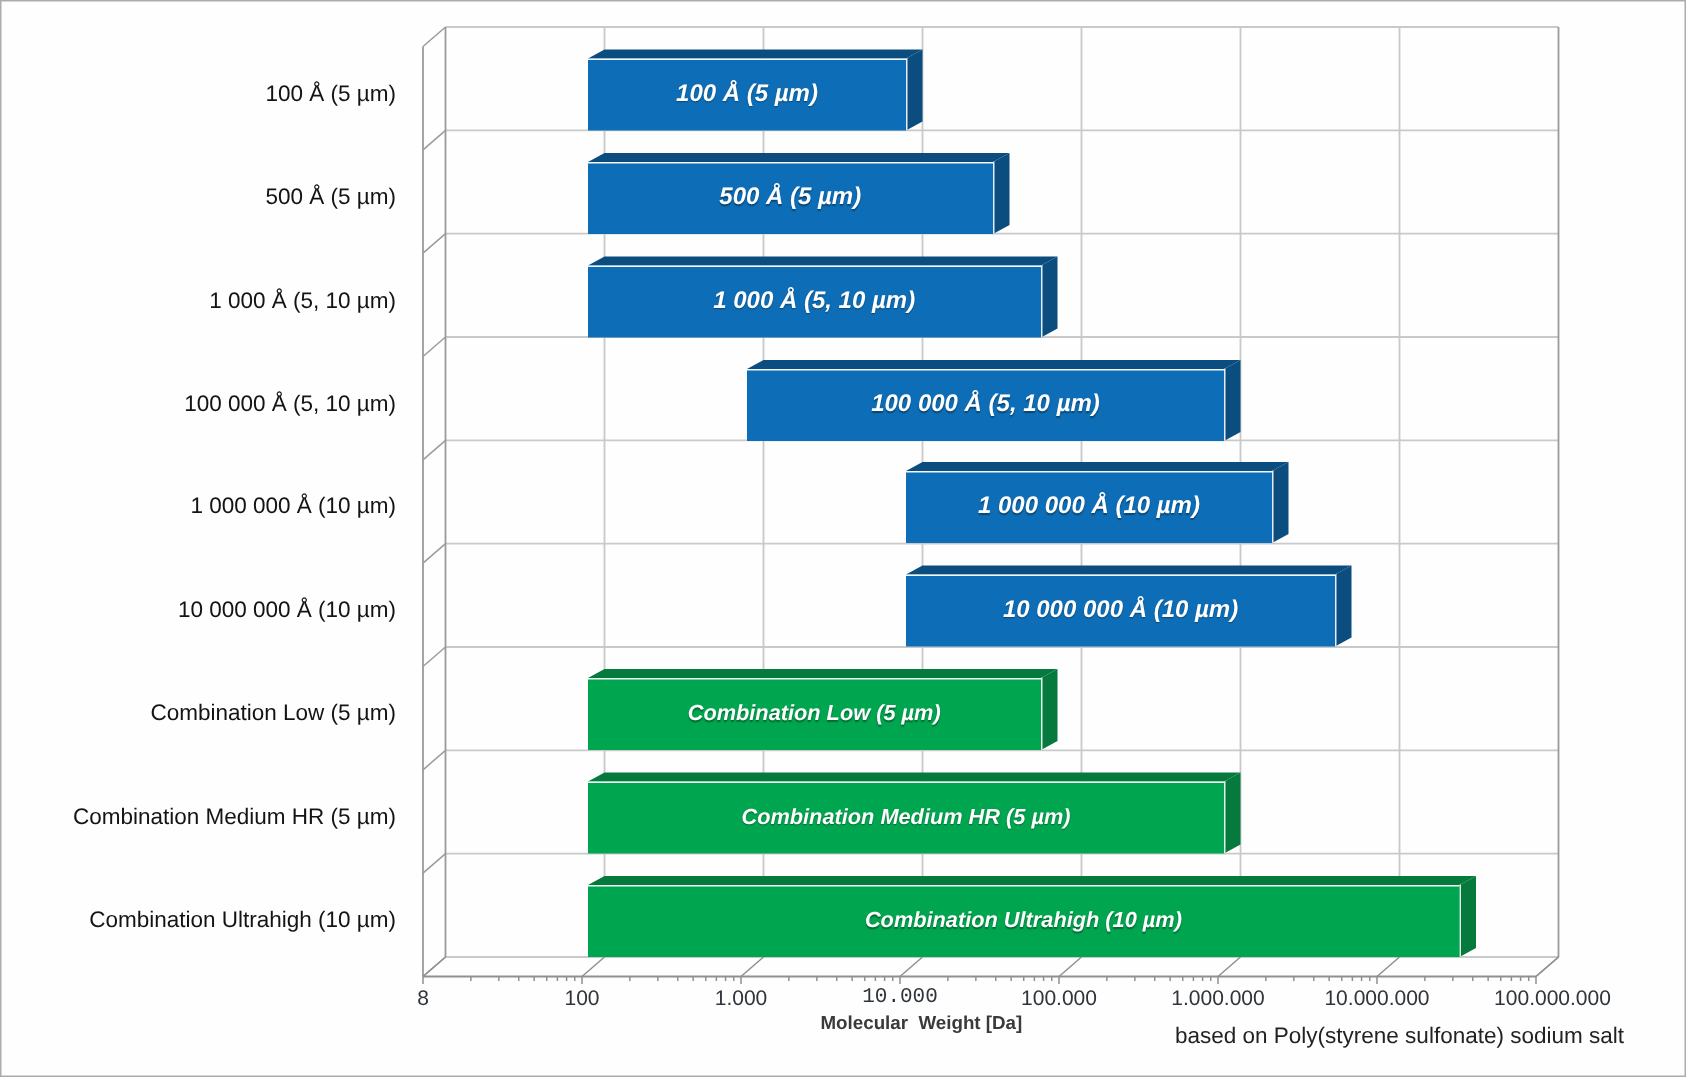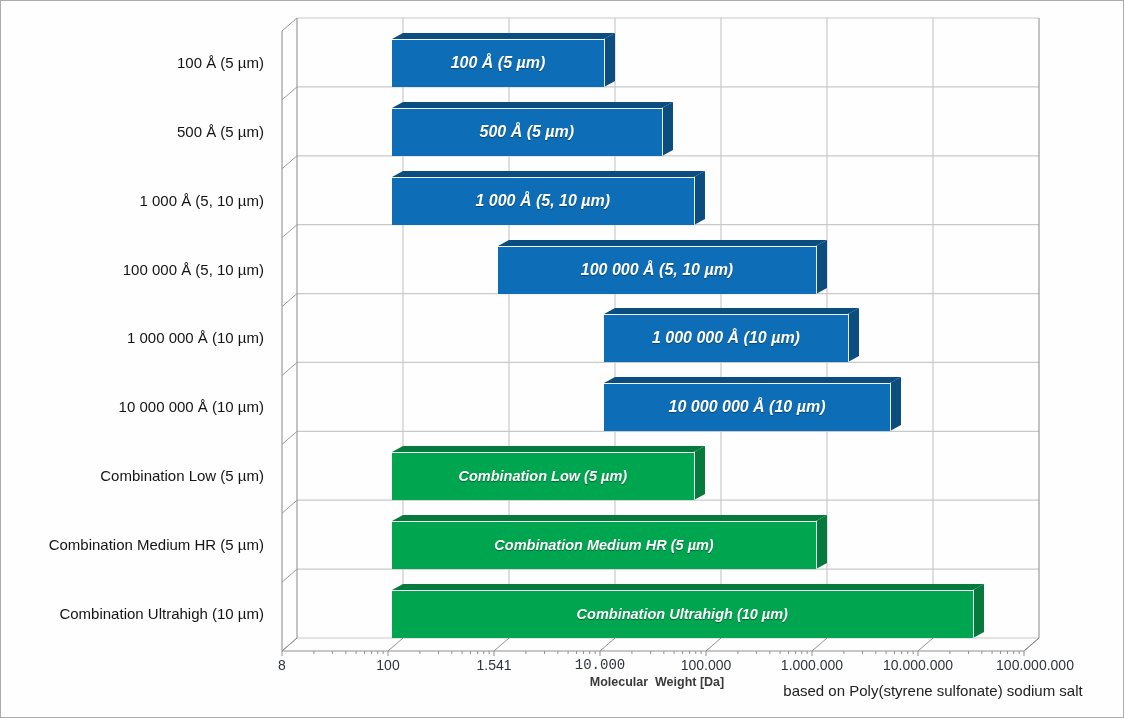--- a/index.html
+++ b/index.html
@@ -20,21 +20,21 @@
   .bar-label.blue{font-size:16px;}
   .bar-label.green{font-size:14.5px;}
   .bar-label .wrapped{display:inline-block;max-width:235px;}
   .cat-label{
     position:absolute;text-align:right;color:#141414;font-size:15px;line-height:18px;
   }
   .tick-label{
     position:absolute;transform:translateX(-50%);color:#30343B;font-size:14px;white-space:nowrap;
   }
   .axis-title{
-    position:absolute;color:#3A3A3A;font-size:12.5px;font-weight:bold;text-align:center;white-space:pre;
+    position:absolute;color:#3A3A3A;font-size:12.5px;font-weight:bold;white-space:pre;
   }
   .footnote{
     position:absolute;color:#222;font-size:15px;text-align:center;white-space:nowrap;
   }
 </style>
 </head>
 <body>
 
 <div class="chart-frame">
   <svg id="frame-svg">
@@ -212,21 +212,21 @@
         <div class="bar-side" style="left: 580.575px; top: 6px; width: 11px; height: 48px; background: rgb(6, 122, 60);"></div>
         <div class="bar-face" style="width: 580.575px; height: 48px; background: rgb(0, 166, 79);"></div>
         <div class="bar-label green" style="left: 0px; top: 6px; width: 580.575px; height: 48px;">
           <span>Combination Ultrahigh (10 µm)</span>
         </div>
       </div>
     </div>
   <div id="labels-layer">
       <div class="tick-label" style="left: 281px; top: 656px;">8</div>
       <div class="tick-label" style="left: 387px; top: 656px;">100</div>
-      <div class="tick-label" style="left: 493px; top: 656px;">1.541</div>
+      <div class="tick-label" style="left: 493px; top: 656px;">1.000</div>
       <div class="tick-label" style="left: 599px; top: 656px; font-family: Liberation Mono, monospace;">10.000</div>
       <div class="tick-label" style="left: 705px; top: 656px;">100.000</div>
       <div class="tick-label" style="left: 811px; top: 656px;">1.000.000</div>
       <div class="tick-label" style="left: 917px; top: 656px;">10.000.000</div>
       <div class="tick-label" style="left: 1023px; top: 656px; margin-left: 11px;">100.000.000</div>
       <div class="cat-label" style="left: 8px; width: 255px; top: 52.8889px;">100 Å (5 µm)</div>
       <div class="cat-label" style="left: 8px; width: 255px; top: 121.778px;">500 Å (5 µm)</div>
       <div class="cat-label" style="left: 8px; width: 255px; top: 190.667px;">1 000 Å (5, 10 µm)</div>
       <div class="cat-label" style="left: 8px; width: 255px; top: 259.556px;">100 000 Å (5, 10 µm)</div>
       <div class="cat-label" style="left: 8px; width: 255px; top: 328.444px;">1 000 000 Å (10 µm)</div>

